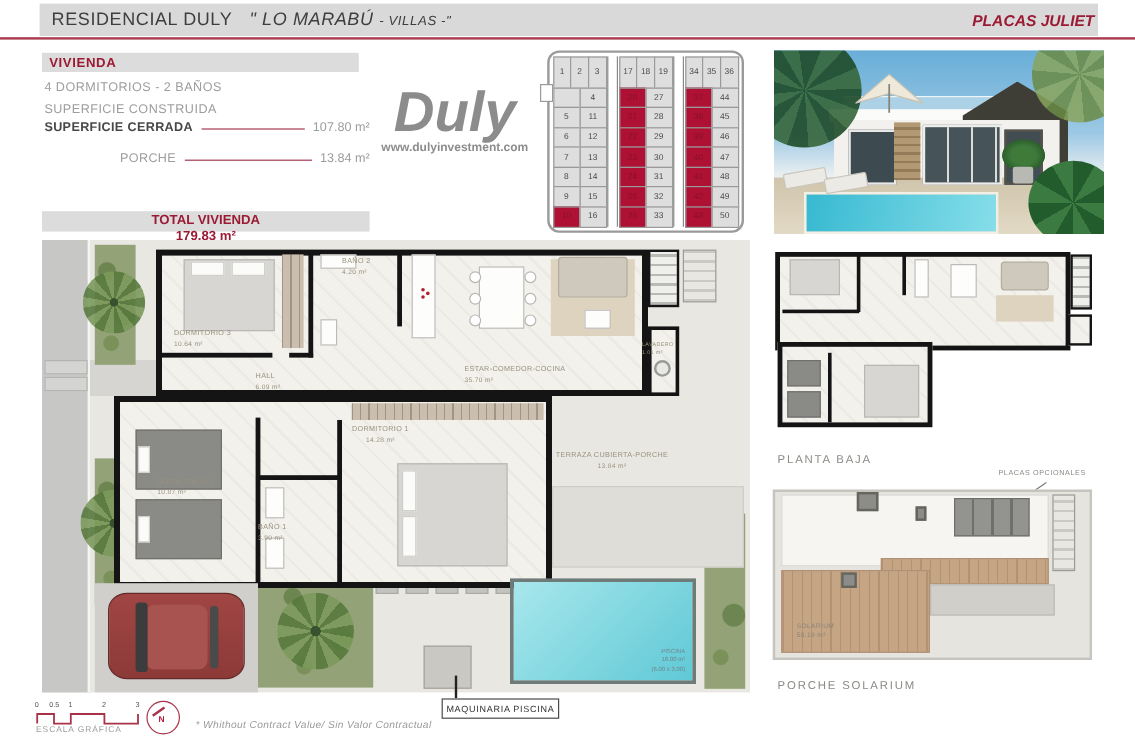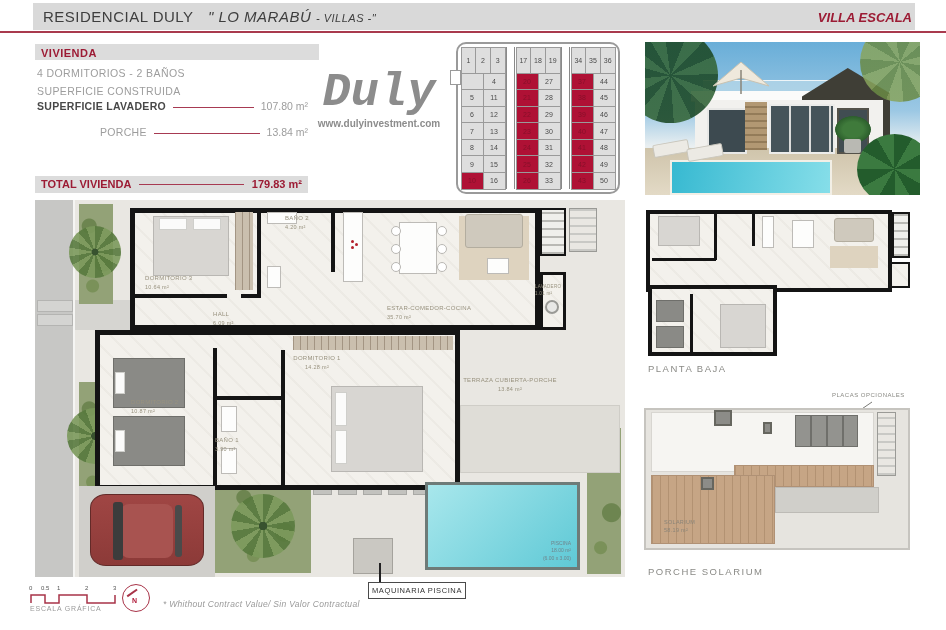--- a/index.html
+++ b/index.html
@@ -22,21 +22,21 @@
   .irow{display:flex;align-items:flex-end;font-size:10.5px;}
   .irow .leader{flex:1;border-bottom:1.5px solid #a73a52;margin:0 7px 4px 7px;}
   .irow .val{color:#9d9d9d;white-space:nowrap;}
   .lbl-dark{color:#484848;font-weight:bold;letter-spacing:.3px;}
   .lbl-gray{color:#9d9d9d;letter-spacing:.3px;}
   .total-row{display:flex;align-items:center;font-size:11px;font-weight:bold;color:#9c1b34;}
   .total-row .leader{flex:1;border-bottom:1.5px solid #a73a52;margin:0 8px;}
 
   
   .logo{left:298px;top:68px;width:162px;text-align:center;color:#8c8c8c;}
-  .logo-script{font-family:Liberation Mono, monospace;font-style:italic;font-weight:bold;font-size:47px;line-height:1.05;}
+  .logo-script{font-family:Liberation Sans, sans-serif;font-style:italic;font-weight:bold;font-size:47px;line-height:1.05;}
   .logo-invest{font-size:15px;font-weight:bold;letter-spacing:6px;margin-top:1px;}
   .logo-url{font-size:10px;font-weight:bold;margin-top:1px;}
 
   
   .site-grid{left:456px;top:42px;width:164px;height:152px;border:2px solid #9a9a9a;border-radius:10px;
              background:#fff;display:flex;padding:3px;box-sizing:border-box;}
   .grid-group{flex:1;display:flex;flex-direction:column;}
   .grid-top{display:flex;height:26px;}
   .grid-row{display:flex;flex:1;}
   .gcell{flex:1;background:#dedede;border:1px solid #9a9a9a;margin:-0.5px;display:flex;align-items:center;
@@ -144,42 +144,42 @@
 <body>
 
 <div id="page">
 
   <div class="abs header-bar"></div>
   <div class="abs header-left">
     <span>RESIDENCIAL DULY</span>
     <span class="nm">" LO MARABÚ</span>
     <span class="vl">- VILLAS -"</span>
   </div>
-  <div class="abs header-villa">VILLA ESCALA</div>
+  <div class="abs header-villa">PLACAS JULIET</div>
   <div class="abs header-line"></div>
 
-  <div class="abs gray-bar" style="left:35px;top:44px;width:284px;height:16px;">
+  <div class="abs gray-bar" style="left:35px;top:44px;width:264px;height:16px;">
     <div class="sec-label" style="padding:3px 0 0 6px;">VIVIENDA</div>
   </div>
   <div class="abs info-gray" style="left:37px;top:67px;">4 DORMITORIOS - 2 BAÑOS</div>
   <div class="abs info-gray" style="left:37px;top:85px;">SUPERFICIE CONSTRUIDA</div>
 
   <div class="abs irow" style="left:37px;top:100px;width:271px;">
-    <span class="lbl-dark">SUPERFICIE LAVADERO</span>
+    <span class="lbl-dark">SUPERFICIE CERRADA</span>
     <span class="leader"></span>
     <span class="val">107.80 m²</span>
   </div>
   <div class="abs irow" style="left:100px;top:126px;width:208px;">
     <span class="lbl-gray">PORCHE</span>
     <span class="leader"></span>
     <span class="val">13.84 m²</span>
   </div>
 
   <div class="abs gray-bar" style="left:35px;top:176px;width:273px;height:17px;">
-    <div class="total-row" style="padding:2px 6px 0 6px;">
+    <div class="total-row" style="padding:2px 6px 0 6px;flex-direction:column;">
       <span>TOTAL VIVIENDA</span>
       <span class="leader"></span>
       <span>179.83 m²</span>
     </div>
   </div>
 
   <div class="abs logo">
     <div class="logo-script">Duly</div>
     <div class="logo-url">www.dulyinvestment.com</div>
   </div>
@@ -466,21 +466,21 @@
     <div class="pl iwall" style="left:46px;top:88px;width:3px;height:58px;"></div>
     <div class="pl bed" style="left:14px;top:10px;width:42px;height:30px;"></div>
     <div class="pl furn-w" style="left:118px;top:10px;width:12px;height:32px;"></div>
     <div class="pl furn-w" style="left:148px;top:14px;width:22px;height:28px;"></div>
     <div class="pl sofa" style="left:190px;top:12px;width:40px;height:24px;"></div>
     <div class="pl rug" style="left:186px;top:40px;width:48px;height:22px;"></div>
     <div class="pl bed-dark" style="left:12px;top:94px;width:28px;height:22px;"></div>
     <div class="pl bed-dark" style="left:12px;top:120px;width:28px;height:22px;"></div>
     <div class="pl bed" style="left:76px;top:98px;width:46px;height:44px;"></div>
   </div>
-  <div class="abs mini-label" style="left:648px;top:363px;">PLANTA BAJA</div>
+  <div class="abs mini-label" style="left:648px;top:378px;">PLANTA BAJA</div>
 
   <div class="abs sol">
     <div class="ann" style="position:absolute;left:188px;top:0;">PLACAS OPCIONALES</div>
     <svg style="position:absolute;left:180px;top:8px;" width="60" height="32">
       <line x1="48" y1="2" x2="10" y2="28" stroke="#7a7a76" stroke-width="1"></line>
     </svg>
     <div class="pl roof" style="left:0;top:16px;width:266px;height:142px;"></div>
     <div class="pl roof-white" style="left:7px;top:20px;width:223px;height:60px;"></div>
     <div class="pl hatch-lt" style="left:233px;top:20px;width:19px;height:64px;"></div>
     <div class="pl panels" style="left:151px;top:23px;width:63px;height:32px;"></div>

